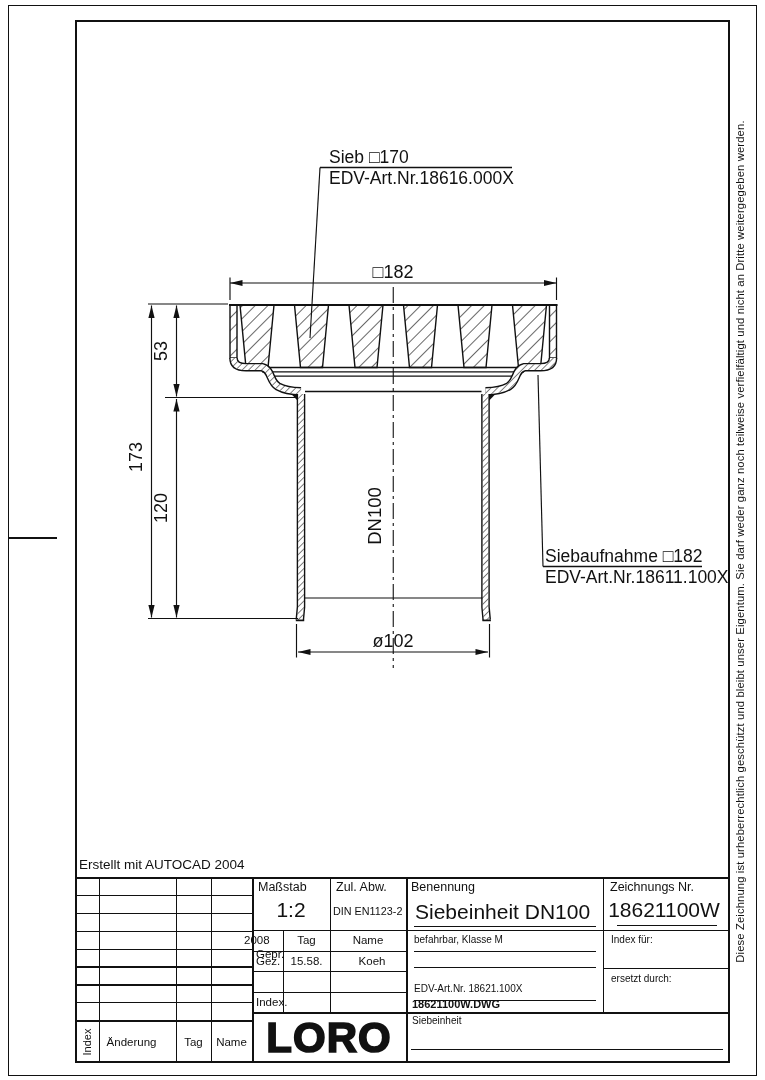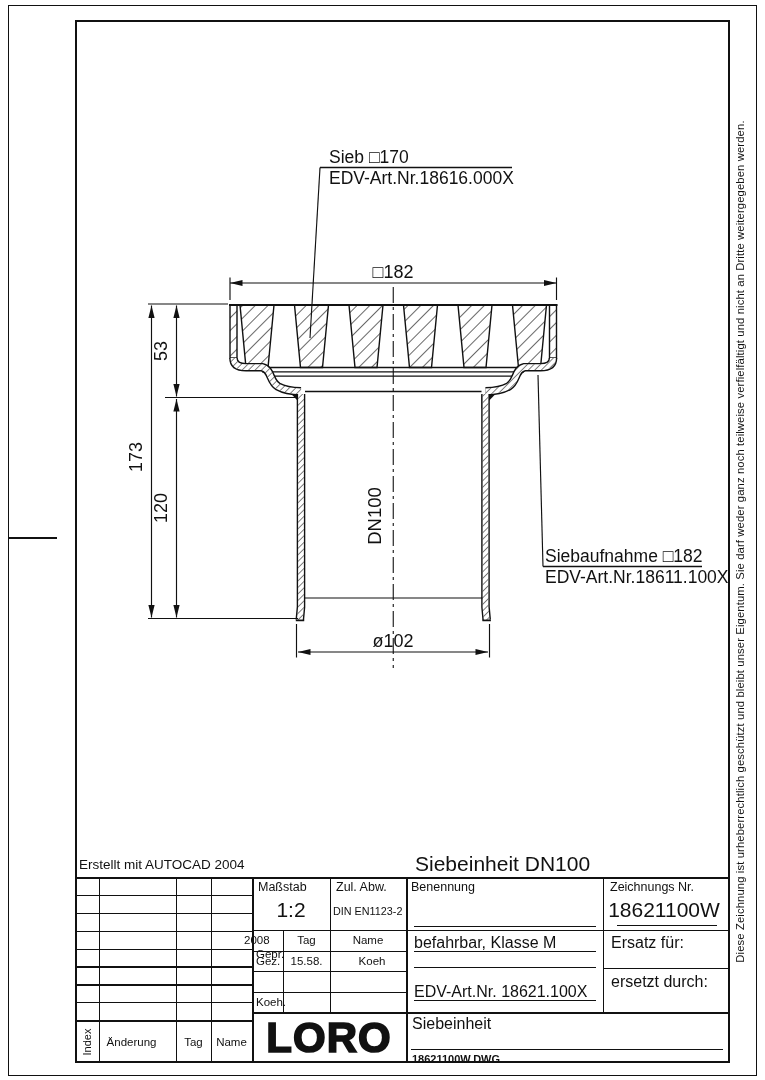--- a/index.html
+++ b/index.html
@@ -17,21 +17,21 @@
     transform:rotate(-90deg); transform-origin:0 0;
     font-size:11.3px; white-space:nowrap; text-align:center; letter-spacing:0.1px;
   }
   .autocad-note { left:79px; top:858px; font-size:13.5px; }
   .v { position:absolute; width:1.4px; background:#111; }
   .h { position:absolute; height:1.4px; background:#111; }
   .ul { position:absolute; height:1.2px; background:#111; }
   .lbl { position:absolute; line-height:1.05; }
   .s12 { font-size:12.5px; }
   .s11 { font-size:11.5px; }
-  .s13 { font-size:16px; }
+  .s13 { font-size:10px; }
   .big { font-size:21px; }
   .ctr { text-align:center; }
   .rotcell { display:flex; align-items:center; justify-content:center; }
   .rotcell span { transform:rotate(-90deg); font-size:11px; }
   svg text { fill:#111; }
 </style>
 </head>
 <body>
 
 <div class="abs outer-border"></div>
@@ -161,44 +161,44 @@
   <div class="h" style="left:252px;top:991.5px;width:154px"></div>
   <div class="h" style="left:252px;top:1012px;width:478px;height:1.8px"></div>
   <div class="h" style="left:603px;top:968px;width:127px"></div>
 
   <div class="lbl s12" style="left:258px;top:881px">Maßstab</div>
   <div class="lbl big ctr" style="left:252px;top:899px;width:78px">1:2</div>
   <div class="lbl s12" style="left:336px;top:881px">Zul. Abw.</div>
   <div class="lbl" style="left:333px;top:906px;font-size:10.8px">DIN EN1123-2</div>
 
   <div class="lbl s12" style="left:411px;top:881px">Benennung</div>
-  <div class="lbl big" style="left:415px;top:853px">Siebeinheit DN100</div>
+  <div class="lbl big" style="left:415px;top:901px">Siebeinheit DN100</div>
   <div class="ul" style="left:414px;top:925.5px;width:182px"></div>
 
   <div class="lbl s12" style="left:610px;top:881px">Zeichnungs Nr.</div>
   <div class="lbl big ctr" style="left:603px;top:899px;width:122px">18621100W</div>
   <div class="ul" style="left:617px;top:924.5px;width:100px"></div>
 
   <div class="lbl s11" style="left:244px;top:934px">2008</div>
   <div class="lbl s11 ctr" style="left:283px;top:934px;width:47px">Tag</div>
   <div class="lbl s11 ctr" style="left:330px;top:934px;width:76px">Name</div>
   <div class="lbl s11" style="left:256px;top:954.5px">Gez.</div>
   <div class="lbl s11 ctr" style="left:283px;top:954.5px;width:47px">15.58.</div>
   <div class="lbl s11 ctr" style="left:330px;top:954.5px;width:84px">Koeh</div>
   <div class="lbl s11" style="left:256px;top:948px">Gepr.</div>
-  <div class="lbl s11" style="left:256px;top:995.5px">Koeh.</div>
+  <div class="lbl s11" style="left:256px;top:995.5px">Index.</div>
 
   <div class="lbl s13" style="left:414px;top:935px">befahrbar, Klasse M</div>
   <div class="ul" style="left:414px;top:951px;width:182px"></div>
   <div class="ul" style="left:414px;top:967px;width:182px"></div>
   <div class="lbl s13" style="left:414px;top:984px">EDV-Art.Nr. 18621.100X</div>
   <div class="ul" style="left:414px;top:999.5px;width:182px"></div>
-  <div class="lbl" style="left:412px;top:1054px;font-size:11px;font-weight:bold">18621100W.DWG</div>
-
-  <div class="lbl s13" style="left:611px;top:935px">Ersatz für:</div>
+  <div class="lbl" style="left:412px;top:999px;font-size:11px;font-weight:bold">18621100W.DWG</div>
+
+  <div class="lbl s13" style="left:611px;top:935px">Index für:</div>
   <div class="lbl s13" style="left:611px;top:974px">ersetzt durch:</div>
 
   <svg class="abs" style="left:254px;top:1013px" width="151" height="49" viewBox="0 0 151 49">
     <text x="75" y="39" text-anchor="middle" font-size="42" font-weight="bold" fill="#fff" stroke="#111" stroke-width="1.7" letter-spacing="1">LORO</text>
   </svg>
 
   <div class="lbl s13" style="left:412px;top:1016px">Siebeinheit</div>
   <div class="ul" style="left:411px;top:1048.5px;width:312px"></div>
 
   <div class="abs rotcell" style="left:76px;top:1021px;width:23px;height:42px">

